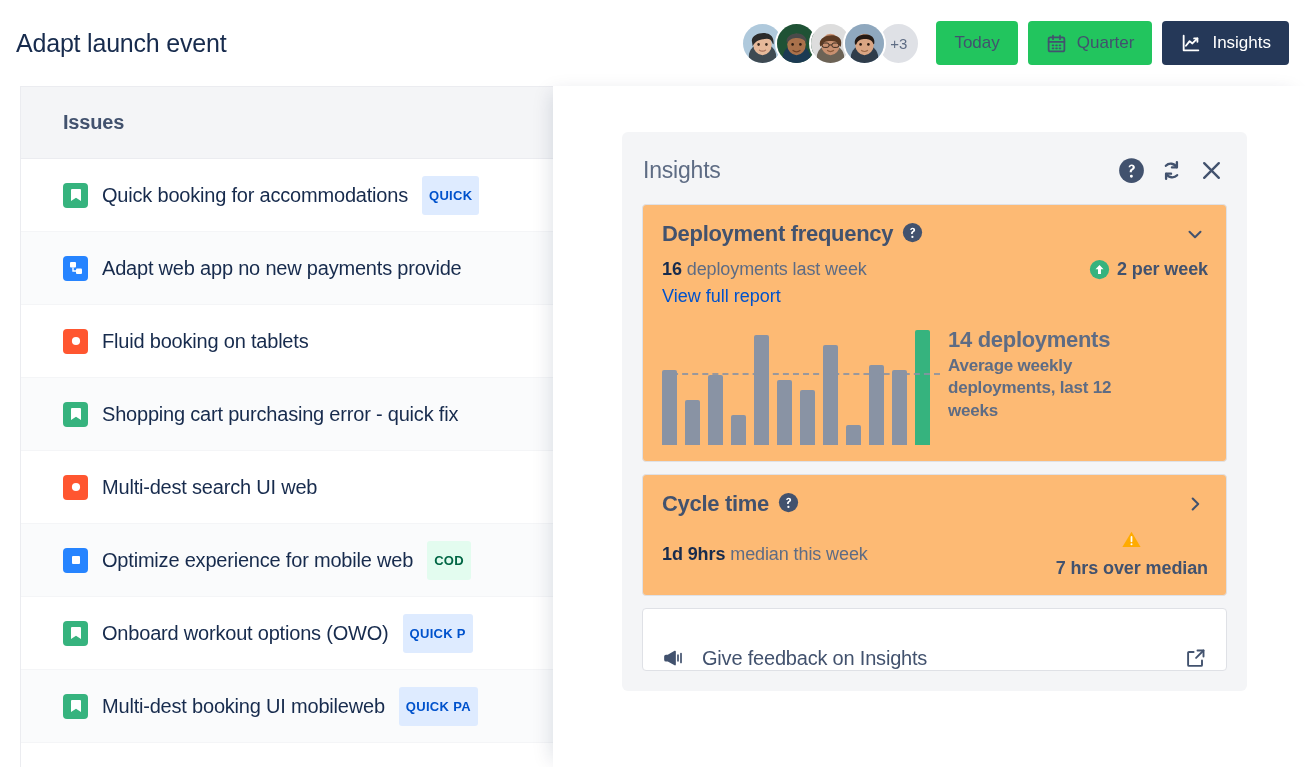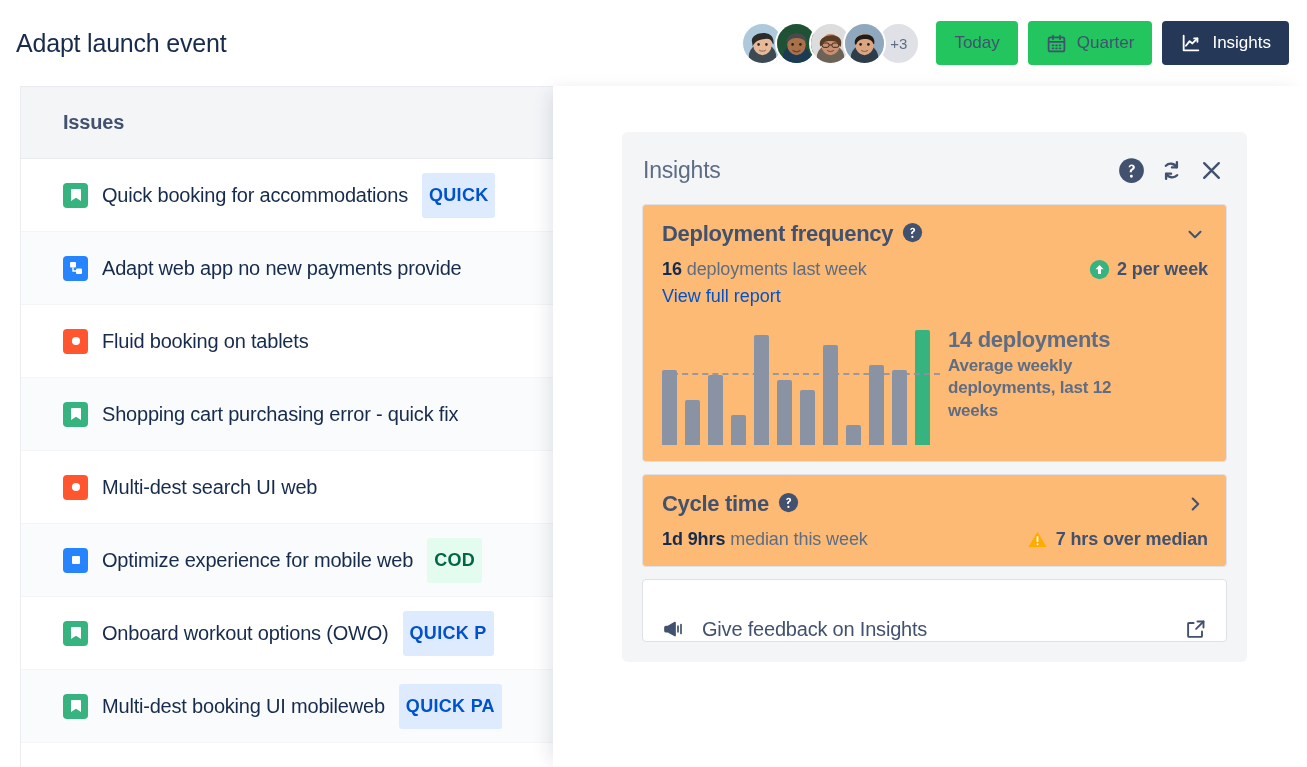--- a/index.html
+++ b/index.html
@@ -142,21 +142,21 @@
   .issue-icon svg { display: block; }
 
   .issue-title {
     font-size: 20px;
     color: #172B4D;
     white-space: nowrap;
     letter-spacing: -0.2px;
   }
 
   .issue-badge {
-    font-size: 18px;
+    font-size: 13px;
     font-weight: bold;
     letter-spacing: 0.3px;
     padding: 12px 7px;
     border-radius: 3px;
     white-space: nowrap;
     flex: none;
   }
   .badge-blue  { background: #DEEBFF; color: #0052CC; }
   .badge-green { background: #E3FCEF; color: #006644; }
 
@@ -328,20 +328,21 @@
   
   .warn-row {
     margin-left: auto;
     display: flex;
     align-items: center;
     gap: 8px;
     font-size: 18px;
     color: #42526E;
     font-weight: bold;
     letter-spacing: -0.1px;
+    flex-direction: column;
   }
   .warn-row svg { display: block; flex: none; }
 
   
   .feedback-card {
     background: #ffffff;
     border: 1px solid #DFE1E6;
     border-radius: 4px;
     margin-top: 12px;
     height: 63px;

